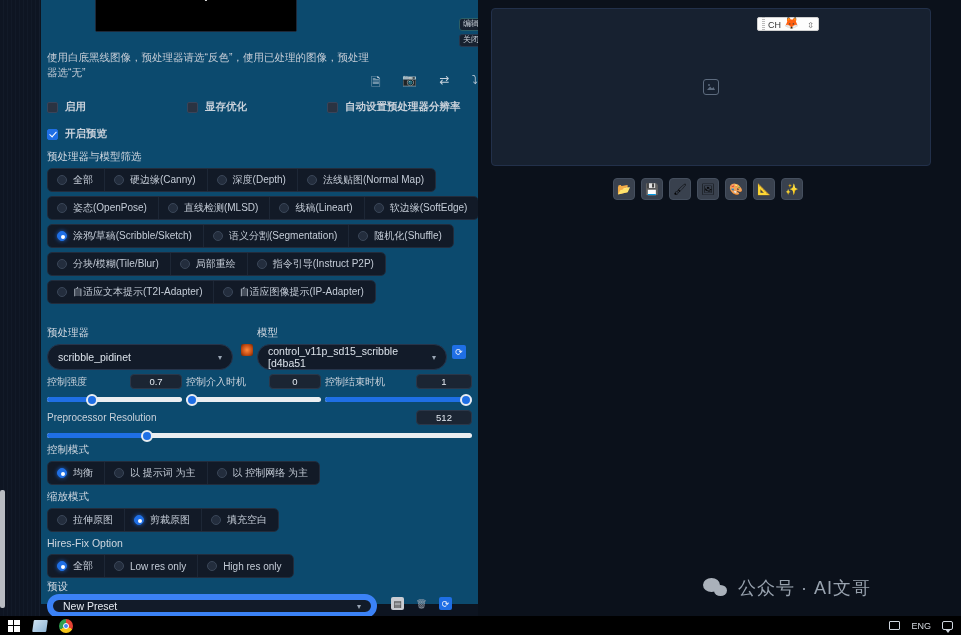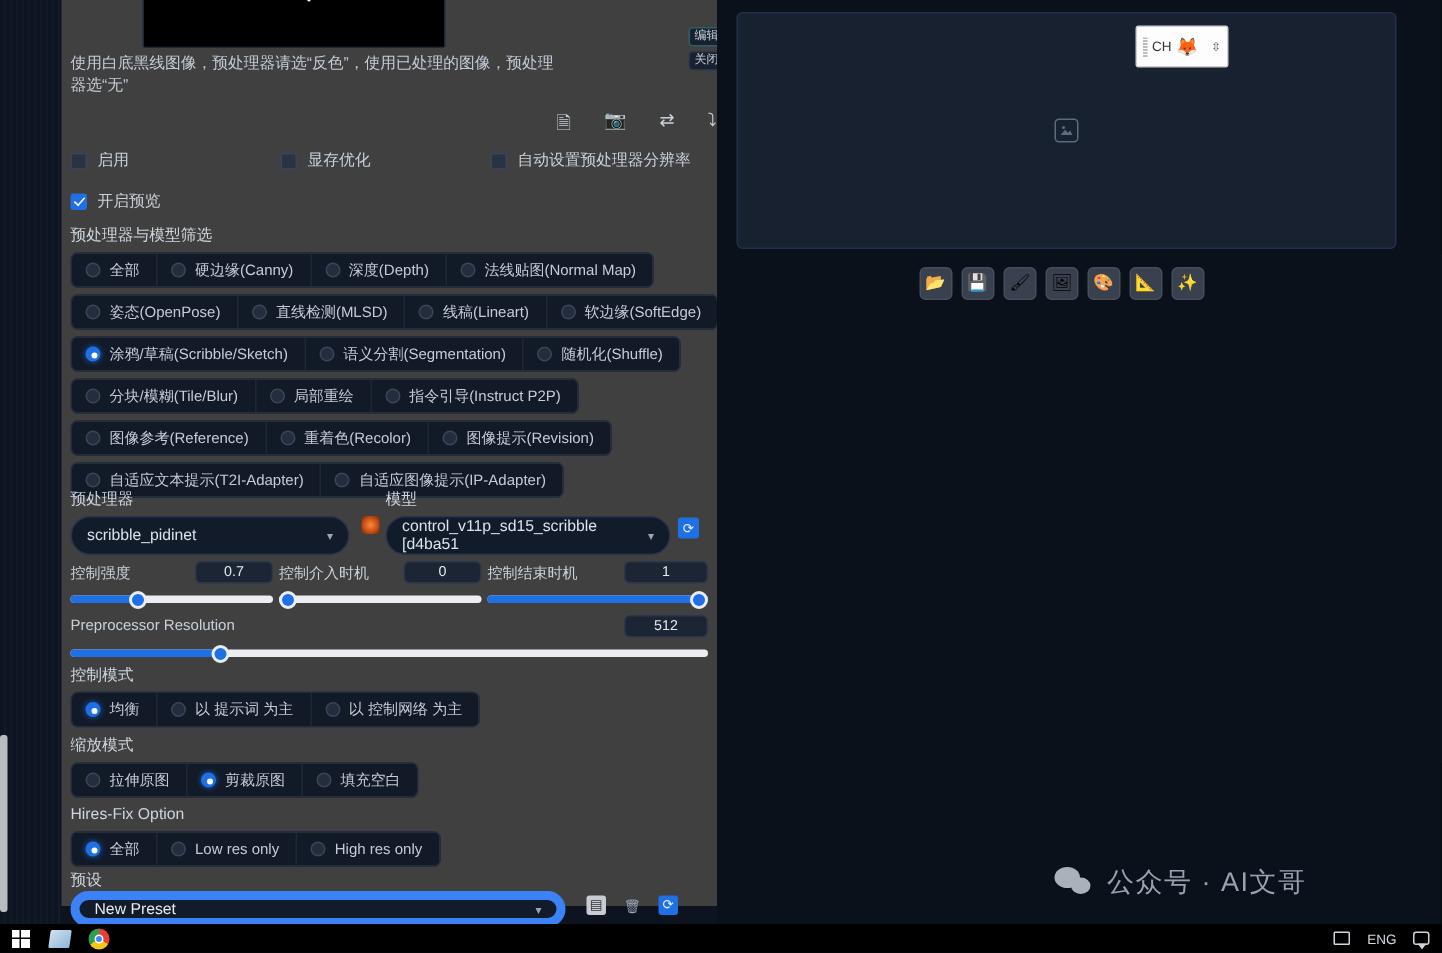--- a/index.html
+++ b/index.html
@@ -25,49 +25,49 @@
         #0e1522 0px, #0e1522 3px,
         #121a28 3px, #121a28 4px);
     border-right: 1px solid #151d2c;
   }
   .scroll-thumb {
     position: absolute; left: 0px; top: 490px; width: 5px; height: 118px;
     background: #b9bcc2; border-radius: 2px;
   }
   .panel {
     position: absolute; left: 41px; top: 0; width: 437px; height: 604px;
-    background: #404040; color: #c9d1da; font-size: 11px;
+    background: #0c4a6e; color: #c9d1da; font-size: 11px;
   }
 
   
   .preview-wrap { position: absolute; left: 6px; top: -36px; width: 400px; height: 74px; }
   .preview-img {
     position: absolute; left: 48px; top: 0; width: 202px; height: 68px;
     background: #000; border: 1px solid #1d2838; border-radius: 2px; overflow: hidden;
   }
   .preview-img svg { display:block; }
   .edit-btns { position: absolute; left: 418px; top: 18px; width: 48px; }
   .mini-btn {
     display: flex; align-items: center; gap: 2px;
     background: #17212f; border: 1px solid #27374d; border-radius: 3px;
     color: #c9d1da; font-size: 8px; padding: 1px 3px; margin-bottom: 3px;
     width: fit-content; line-height: 1.1;
   }
   .mini-btn.teal { border-color: #2c5f66; }
 
   .hint {
-    position: absolute; left: 6px; top: 35px; width: 330px;
+    position: absolute; left: 6px; top: 50px; width: 330px;
     font-size: 10.5px; line-height: 15px; color: #c5ccd6;
   }
   .hint-icons { position: absolute; left: 330px; top: 73px; display: flex; gap: 22px; }
   .hint-icons span { font-size: 12px; color: #d6dde6; opacity: .92; }
 
   
   .cb-row { position: absolute; left: 6px; top: 100px; width: 425px; height: 16px; }
-  .cb { position: absolute; display: flex; align-items: center; gap: 7px; font-size: 10.5px; color: #c9d1da; }
+  .cb { position: absolute; display: flex; align-items: center; gap: 7px; font-size: 10.5px; color: #c9d1da; font-weight: bold; }
   .box {
     width: 11px; height: 11px; border-radius: 2px;
     background: #2a3342; border: 1px solid #39445a; flex: 0 0 auto;
   }
   .box.on { background: #1f6fe5; border-color: #1f6fe5; position: relative; }
   .box.on:after {
     content: ""; position: absolute; left: 3px; top: 0.5px;
     width: 3px; height: 6px; border: solid #fff; border-width: 0 1.6px 1.6px 0;
     transform: rotate(42deg);
   }
@@ -132,23 +132,23 @@
   .img-canvas {
     position: absolute; left: 13px; top: 8px; width: 440px; height: 158px;
     background: #172130; border: 1px solid #22304a; border-radius: 4px;
   }
   .img-ph {
     position: absolute; left: 50%; top: 50%; transform: translate(-50%,-50%);
     width: 16px; height: 16px; border: 1.4px solid #5d6b7e; border-radius: 3px;
     display:flex; align-items:center; justify-content:center;
   }
   .ime {
-    position: absolute; left: 757px; top: 17px; width: 62px; height: 28px;
+    position: absolute; left: 757px; top: 17px; width: 62px; height: 14px;
     background: #fdfdfd; border: 1px solid #cfcfcf; border-radius: 2px;
-    display: flex; align-items: center; gap: 3px; padding: 0 4px;
+    display: flex; align-items: flex-end; gap: 3px; padding: 0 4px;
     font-size: 9px; color: #333;
   }
   .ime-grip { width: 3px; height: 13px; background:
       repeating-linear-gradient(to bottom,#bbb 0 1px,transparent 1px 2px); }
   .tool-row { position: absolute; left: 613px; top: 178px; display: flex; gap: 6px; }
   .tool-btn {
     width: 22px; height: 22px; border-radius: 4px; background: #39414e;
     border: 1px solid #454f5e; display: flex; align-items: center; justify-content: center;
     font-size: 11px; line-height: 1;
   }
@@ -310,34 +310,20 @@
           <div class="pill">
             <span class="radio"></span>
             <span>局部重绘</span>
             </div>
           <div class="pill">
             <span class="radio"></span>
             <span>指令引导(Instruct P2P)</span>
             </div>
         </div>
 
-        <div class="pg-line">
-          <div class="pill">
-            <span class="radio"></span>
-            <span>图像参考(Reference)</span>
-            </div>
-          <div class="pill">
-            <span class="radio"></span>
-            <span>重着色(Recolor)</span>
-            </div>
-          <div class="pill">
-            <span class="radio"></span>
-            <span>图像提示(Revision)</span>
-            </div>
-        </div>
 
         <div class="pg-line">
           <div class="pill">
             <span class="radio"></span>
             <span>自适应文本提示(T2I-Adapter)</span>
             </div>
           <div class="pill">
             <span class="radio"></span>
             <span>自适应图像提示(IP-Adapter)</span>
             </div>

